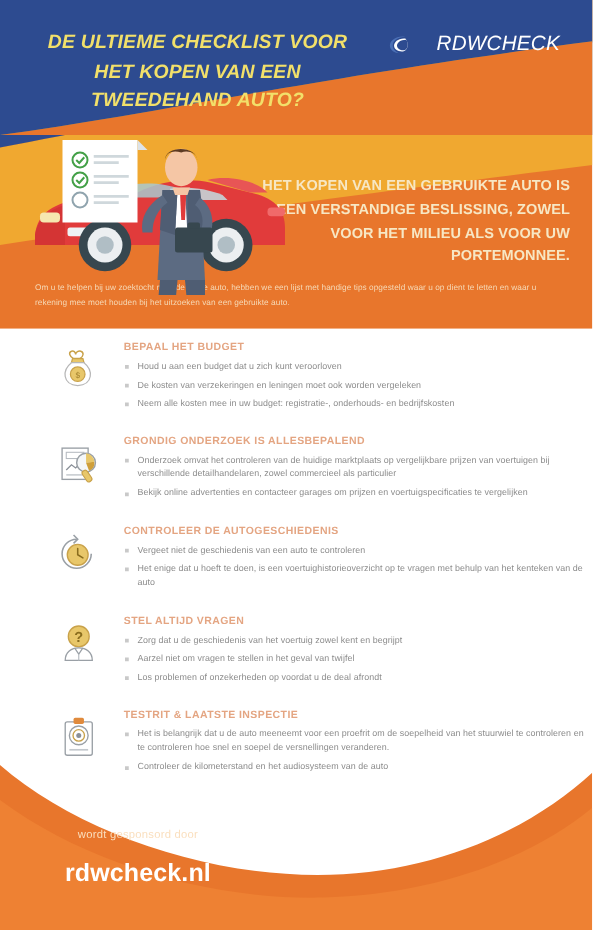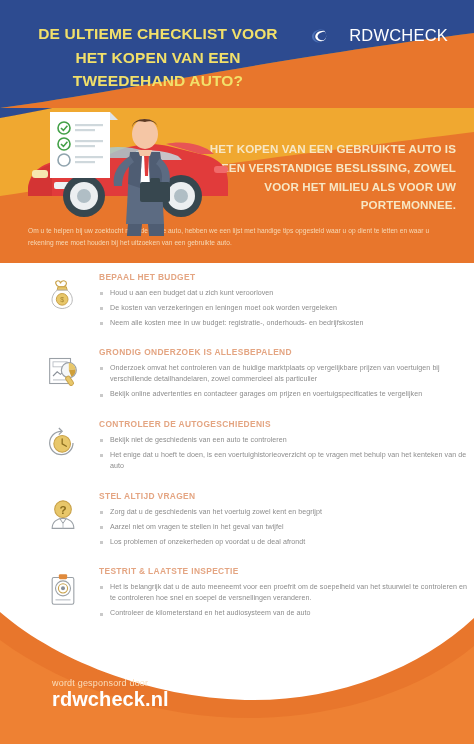--- a/index.html
+++ b/index.html
@@ -33,20 +33,21 @@
   }
   .header-inner {
     position: relative;
     width: 100%;
     height: 100%;
     padding: 22px 26px 0 26px;
     display: flex;
     align-items: flex-start;
     justify-content: space-between;
     z-index: 4;
+    font-style: italic;
   }
   .headline {
     color: #f2e06a;
     font-size: 15.5px;
     font-weight: bold;
     line-height: 1.52;
     letter-spacing: 0.15px;
     text-align: center;
     width: 252px;
     text-transform: uppercase;
@@ -187,21 +188,22 @@
   .footer-text {
     position: absolute;
     left: 52px;
     bottom: 33px;
     z-index: 3;
   }
   .footer-sponsor {
     color: #fadfbe;
     font-size: 9px;
     letter-spacing: 0.2px;
-    margin-bottom: 0;
+    margin-bottom: 16px;
+    text-align: center;
   }
   .footer-domain {
     color: #ffffff;
     font-size: 20px;
     font-weight: bold;
     letter-spacing: 0.1px;
   }
 </style>
 </head>
 <body>
@@ -357,21 +359,21 @@
         <svg viewBox="0 0 48 48" width="40" height="40">
           <path d="M36,24 A14,14 0 1,1 22,10" fill="none" stroke="#9aa0a6" stroke-width="1.5"></path>
           <path d="M19,6 L23,10 L19,14" fill="none" stroke="#9aa0a6" stroke-width="1.5"></path>
           <circle cx="23" cy="25" r="10" fill="#e8c76a" stroke="#c9a24a" stroke-width="1.3"></circle>
           <path d="M23,19 L23,25 L28,28" fill="none" stroke="#8a6d1e" stroke-width="1.5" stroke-linecap="round"></path>
         </svg>
       </div>
       <div class="item-body">
         <div class="item-title">CONTROLEER DE AUTOGESCHIEDENIS</div>
         <ul class="bullets">
-          <li>Bekijk niet de geschiedenis van een auto te controleren</li>
+          <li>Vergeet niet de geschiedenis van een auto te controleren</li>
           <li>Het enige dat u hoeft te doen, is een voertuighistorieoverzicht op te vragen met behulp van het kenteken van de auto</li>
         </ul>
       </div>
     </div>
 
     <div class="item">
       <div class="item-icon">
         <svg viewBox="0 0 48 48" width="40" height="40">
           <circle cx="24" cy="17" r="10" fill="#e8c76a" stroke="#c9a24a" stroke-width="1.3"></circle>
           <text x="24" y="22.5" font-size="14" text-anchor="middle" fill="#8a6d1e" font-family="Liberation Sans, sans-serif" font-weight="bold">?</text>

